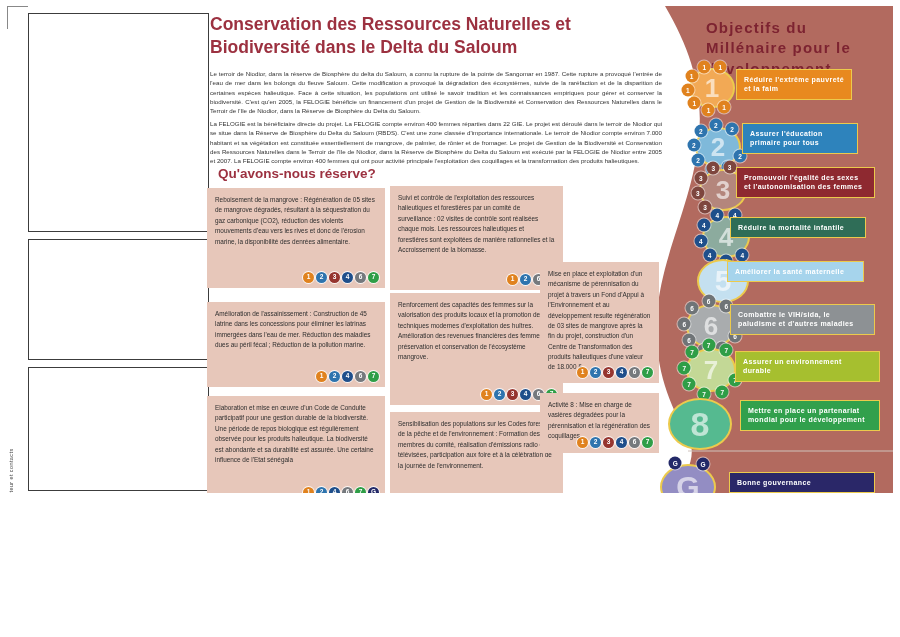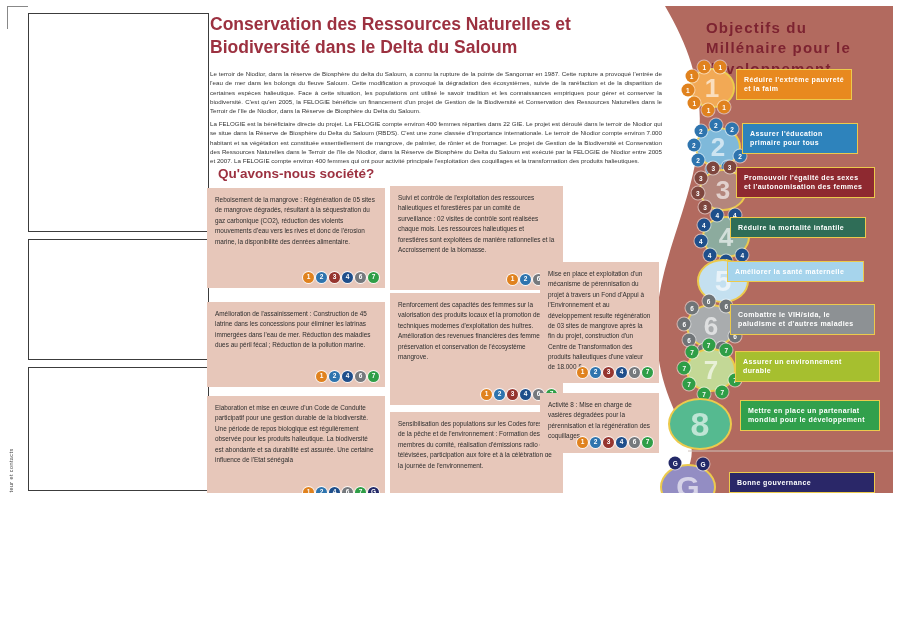--- a/index.html
+++ b/index.html
@@ -113,21 +113,21 @@
   <svg class="curve-svg" width="900" height="637" viewBox="0 0 900 637">
     <path fill="#b26a5f" d="M 665,6 C 692,52 703,92 699,136 C 694,200 661,255 657,315
              C 653,372 673,410 688,437 C 701,460 678,490 656,514
              C 632,548 610,588 592,628 L 893,628 L 893,6 Z"></path>
     <line x1="688" y1="451" x2="893" y2="451" stroke="#cfc2bc" stroke-width="1"></line>
   </svg>
 
   <div class="title">Conservation des Ressources Naturelles et Biodiversité dans le Delta du Saloum</div>
   <div class="para" id="p1">Le terroir de Niodior, dans la réserve de Biosphère du delta du Saloum, a connu la rupture de la pointe de Sangomar en 1987. Cette rupture a provoqué l'entrée de l'eau de mer dans les bolongs du fleuve Saloum. Cette modification a provoqué la dégradation des écosystèmes, suivie de la raréfaction et de la disparition de certaines espèces halieutique. Face à cette situation, les populations ont utilisé le savoir tradition et les connaissances empiriques pour gérer et conserver la biodiversité. C'est qu'en 2005, la FELOGIE bénéficie un financement d'un projet de Gestion de la Biodiversité et Conservation des Ressources Naturelles dans le Terroir de l'Ile de Niodior, dans la Réserve de Biosphère du Delta du Saloum.</div>
   <div class="para" id="p2">La FELOGIE est la bénéficiaire directe du projet. La FELOGIE compte environ 400 femmes réparties dans 22 GIE. Le projet est déroulé dans le terroir de Niodior qui se situe dans la Réserve de Biosphère du Delta du Saloum (RBDS). C'est une zone classée d'importance internationale. Le terroir de Niodior compte environ 7.000 habitant et sa végétation est constituée essentiellement de mangrove, de palmier, de rônier et de fromager. Le projet de Gestion de la Biodiversité et Conservation des Ressources Naturelles dans le Terroir de l'Ile de Niodior, dans la Réserve de Biosphère du Delta du Saloum est exécuté par la FELOGIE de Niodior entre 2005 et 2007. La FELOGIE compte environ 400 femmes qui ont pour activité principale l'exploitation des coquillages et la transformation des produits halieutiques.</div>
-  <div class="section-heading">Qu'avons-nous société?</div>
+  <div class="section-heading">Qu'avons-nous réserve?</div>
 
   <div class="ach" id="a0">
     <span class="ach-text">Reboisement de la mangrove : Régénération de 05 sites de mangrove dégradés, résultant à la séquestration du gaz carbonique (CO2), réduction des violents mouvements d'eau vers les rives et donc de l'érosion marine, la disponibilité des denrées alimentaire.</span>
     <span class="badges">
         <span class="badge" style="background: rgb(224, 130, 30);">1</span>
         <span class="badge" style="background: rgb(46, 116, 174);">2</span>
         <span class="badge" style="background: rgb(150, 53, 47);">3</span>
         <span class="badge" style="background: rgb(31, 79, 139);">4</span>
         <span class="badge" style="background: rgb(117, 121, 125);">6</span>
         <span class="badge" style="background: rgb(47, 158, 71);">7</span>

